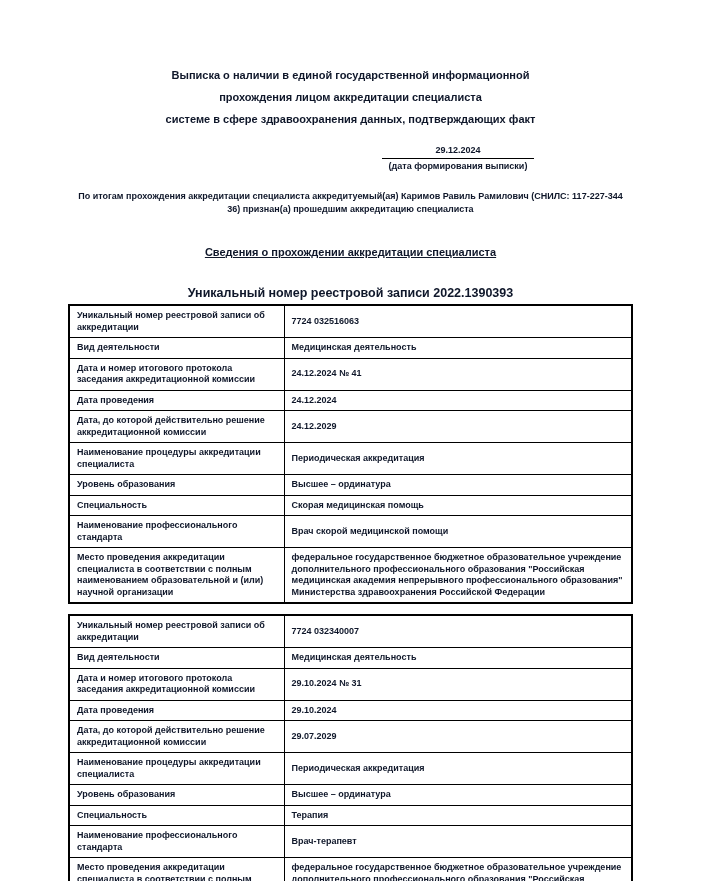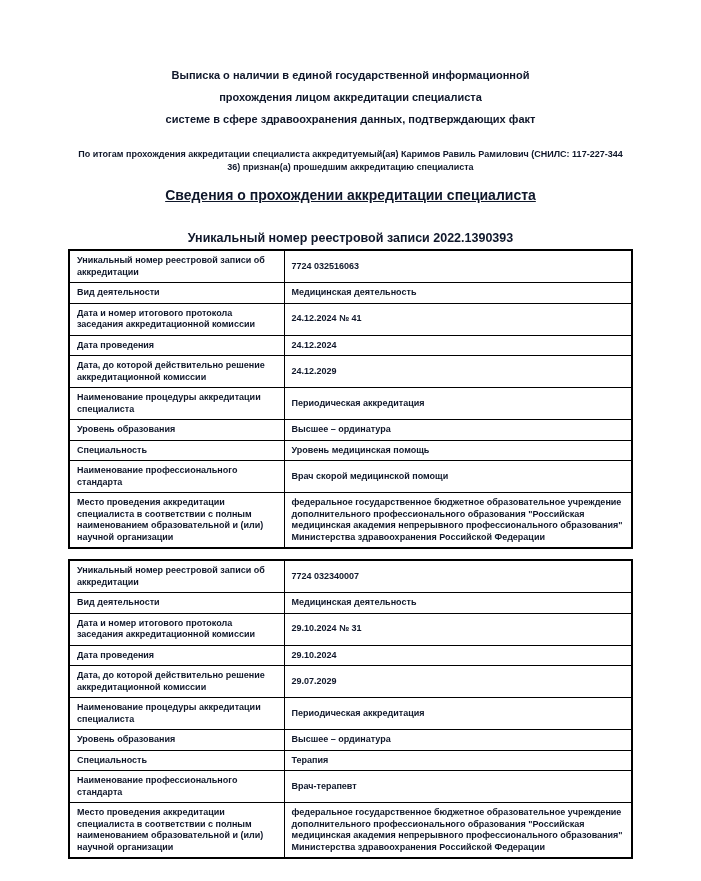--- a/index.html
+++ b/index.html
@@ -40,23 +40,23 @@
     padding-top: 2px;
   }
   .intro {
     margin: 18px auto 12px;
     width: 556px;
     text-align: center;
     font-size: 9px;
     line-height: 13px;
   }
   .section-heading {
-    margin-top: 13px;
+    margin-top: 30px;
     text-align: center;
-    font-size: 14px;
+    font-size: 11px;
     text-decoration: underline;
   }
   .registry-heading {
     margin-top: 28px;
     text-align: center;
     font-size: 12.5px;
   }
   table.acc-table {
     width: 565px;
     margin: 4px auto 0;
@@ -79,20 +79,24 @@
 <body>
 
 <div class="page">
 
   <div class="doc-title">
     <div>Выписка о наличии в единой государственной информационной</div>
     <div>прохождения лицом аккредитации специалиста</div>
     <div>системе в сфере здравоохранения данных, подтверждающих факт</div>
   </div>
 
+  <div class="date-block">
+    <div class="date-value">29.12.2024</div>
+    <div class="date-caption">(дата формирования выписки)</div>
+  </div>
 
   <div class="intro">По итогам прохождения аккредитации специалиста аккредитуемый(ая) Каримов Равиль Рамилович (СНИЛС: 117-227-344 36) признан(а) прошедшим аккредитацию специалиста</div>
 
   <div class="section-heading">Сведения о прохождении аккредитации специалиста</div>
 
   <div class="registry-heading">Уникальный номер реестровой записи 2022.1390393</div>
 
   <table class="acc-table">
     <tbody>
         <tr>
@@ -118,21 +122,21 @@
         <tr>
           <td class="label-cell">Наименование процедуры аккредитации специалиста</td>
           <td class="value-cell">Периодическая аккредитация</td>
         </tr>
         <tr>
           <td class="label-cell">Уровень образования</td>
           <td class="value-cell">Высшее – ординатура</td>
         </tr>
         <tr>
           <td class="label-cell">Специальность</td>
-          <td class="value-cell">Уровень медицинская помощь</td>
+          <td class="value-cell">Скорая медицинская помощь</td>
         </tr>
         <tr>
           <td class="label-cell">Наименование профессионального стандарта</td>
           <td class="value-cell">Врач скорой медицинской помощи</td>
         </tr>
         <tr>
           <td class="label-cell">Место проведения аккредитации специалиста в соответствии с полным наименованием образовательной и (или) научной организации</td>
           <td class="value-cell">федеральное государственное бюджетное образовательное учреждение дополнительного профессионального образования "Российская медицинская академия непрерывного профессионального образования" Министерства здравоохранения Российской Федерации</td>
         </tr>
       </tbody>

